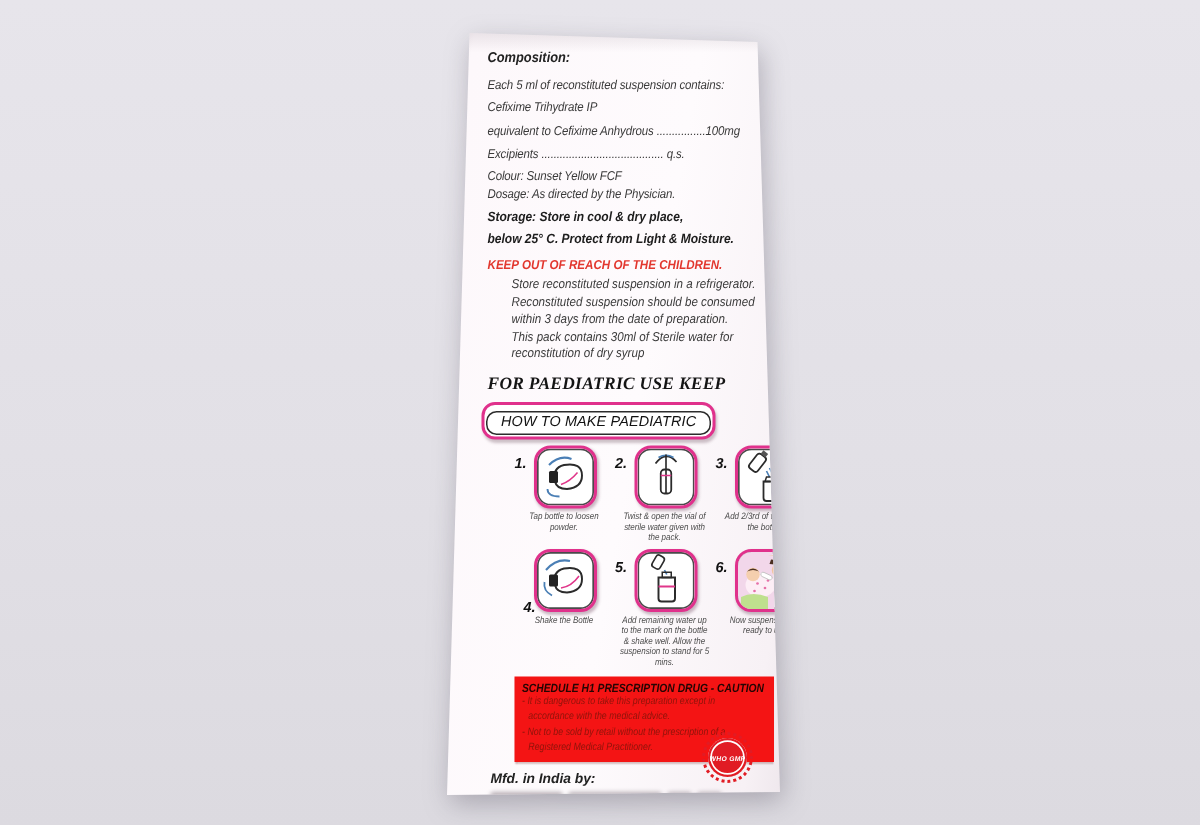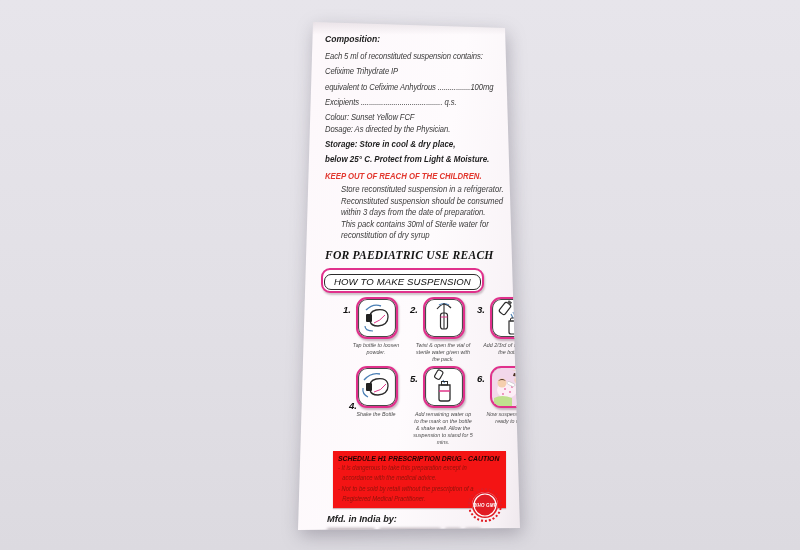--- a/index.html
+++ b/index.html
@@ -48,21 +48,21 @@
   .num{width:13px;flex:0 0 13px;font-weight:bold;font-size:9.6px;color:#111;padding-top:7px;}
   .ico{width:38px;height:38px;flex:0 0 38px;border:2.4px solid #e0318c;border-radius:11px;
        background:#fff;box-shadow:inset 0 0 0 1.1px #4a4a4a, 1px 1.5px 2px rgba(80,30,60,.3);
        overflow:hidden;}
   .ico svg{display:block;width:100%;height:100%;}
   .cap{width:70px;margin-left:-2px;margin-top:2px;font-size:6.2px;line-height:7.2px;
        color:#4c4c4c;text-align:center;transform:scaleX(.86);transform-origin:center top;}
   .step.n4 .num{position:absolute;left:6px;top:34px;padding-top:0;z-index:2;}
   .step.n4 .step-top{margin-left:13px;}
   
-  .caution{margin-top:5px;margin-left:8px;width:166px;background:#f41414;
+  .caution{margin-top:5px;margin-left:18px;width:166px;background:#f41414;
            padding:3px 2px 4px 5px;box-shadow:0 1px 1px rgba(100,20,20,.3);}
   .caution .ttl{font-size:7.9px;font-weight:bold;color:#240503;white-space:nowrap;
                 transform:scaleX(.87);transform-origin:left top;}
   .caution .ln{font-size:7px;line-height:10.4px;color:#8e140b;white-space:nowrap;
                transform:scaleX(.84);transform-origin:left top;}
   .caution .ln.cont{padding-left:5px;}
   
   .mfd{margin-top:6px;margin-left:2px;color:#2e2e2e;}
   .mfd .lbl{font-size:9.2px;font-weight:bold;color:#222;}
   .redact{margin-top:3px;height:8px;display:flex;gap:4px;align-items:center;}
@@ -97,25 +97,25 @@
 
       <div class="note-block">
         <div class="note-line narrow">Store reconstituted suspension in a refrigerator.</div>
         <div class="note-line narrow">Reconstituted suspension should be consumed</div>
         <div class="note-line narrow">within 3 days from the date of preparation.</div>
         <div class="note-line narrow">This pack contains 30ml of Sterile water for</div>
         <div class="note-line narrow">reconstitution of dry syrup</div>
       </div>
 
       <div class="shake-block">
-        <div class="shake">FOR PAEDIATRIC USE REACH</div>
+        <div class="shake">FOR PAEDIATRIC USE KEEP</div>
       </div>
 
       <div class="howto-wrap">
-        <span class="howto-outer"><span class="howto-inner">HOW TO MAKE SUSPENSION</span></span>
+        <span class="howto-outer"><span class="howto-inner">HOW TO MAKE PAEDIATRIC</span></span>
       </div>
 
       <div class="steps">
 
         <div class="step">
           <div class="step-top">
             <span class="num">1.</span>
             <span class="ico">
               <svg viewBox="0 0 38 38">
                 <path d="M8 11 Q15 4 23 7" fill="none" stroke="#4a7fb5" stroke-width="1.4"></path>

